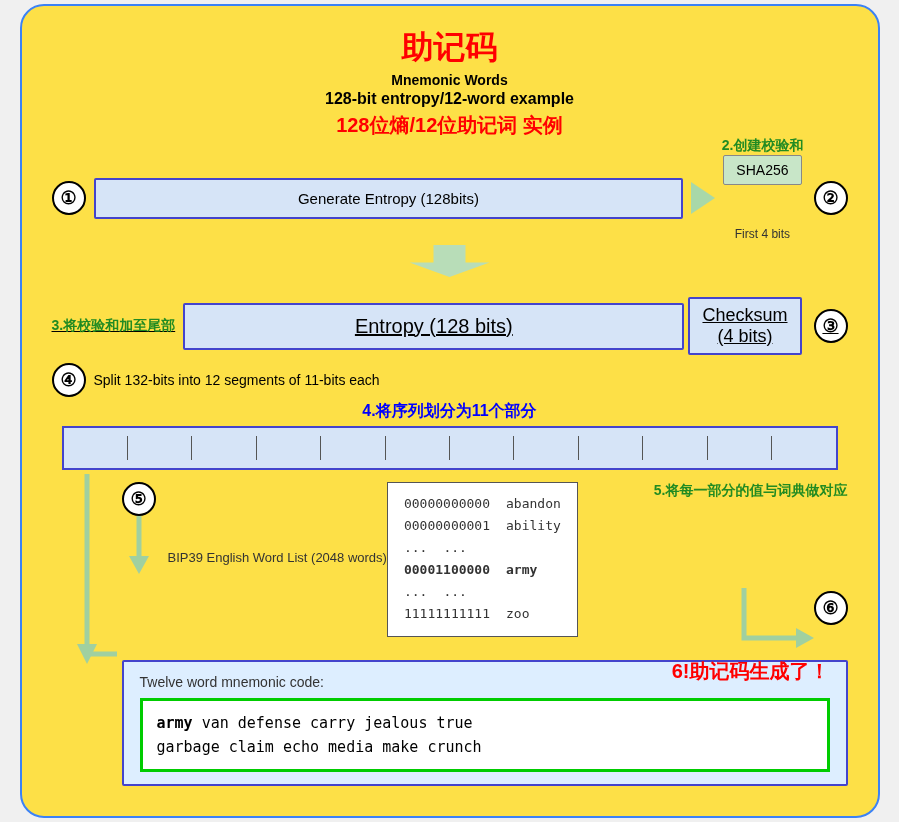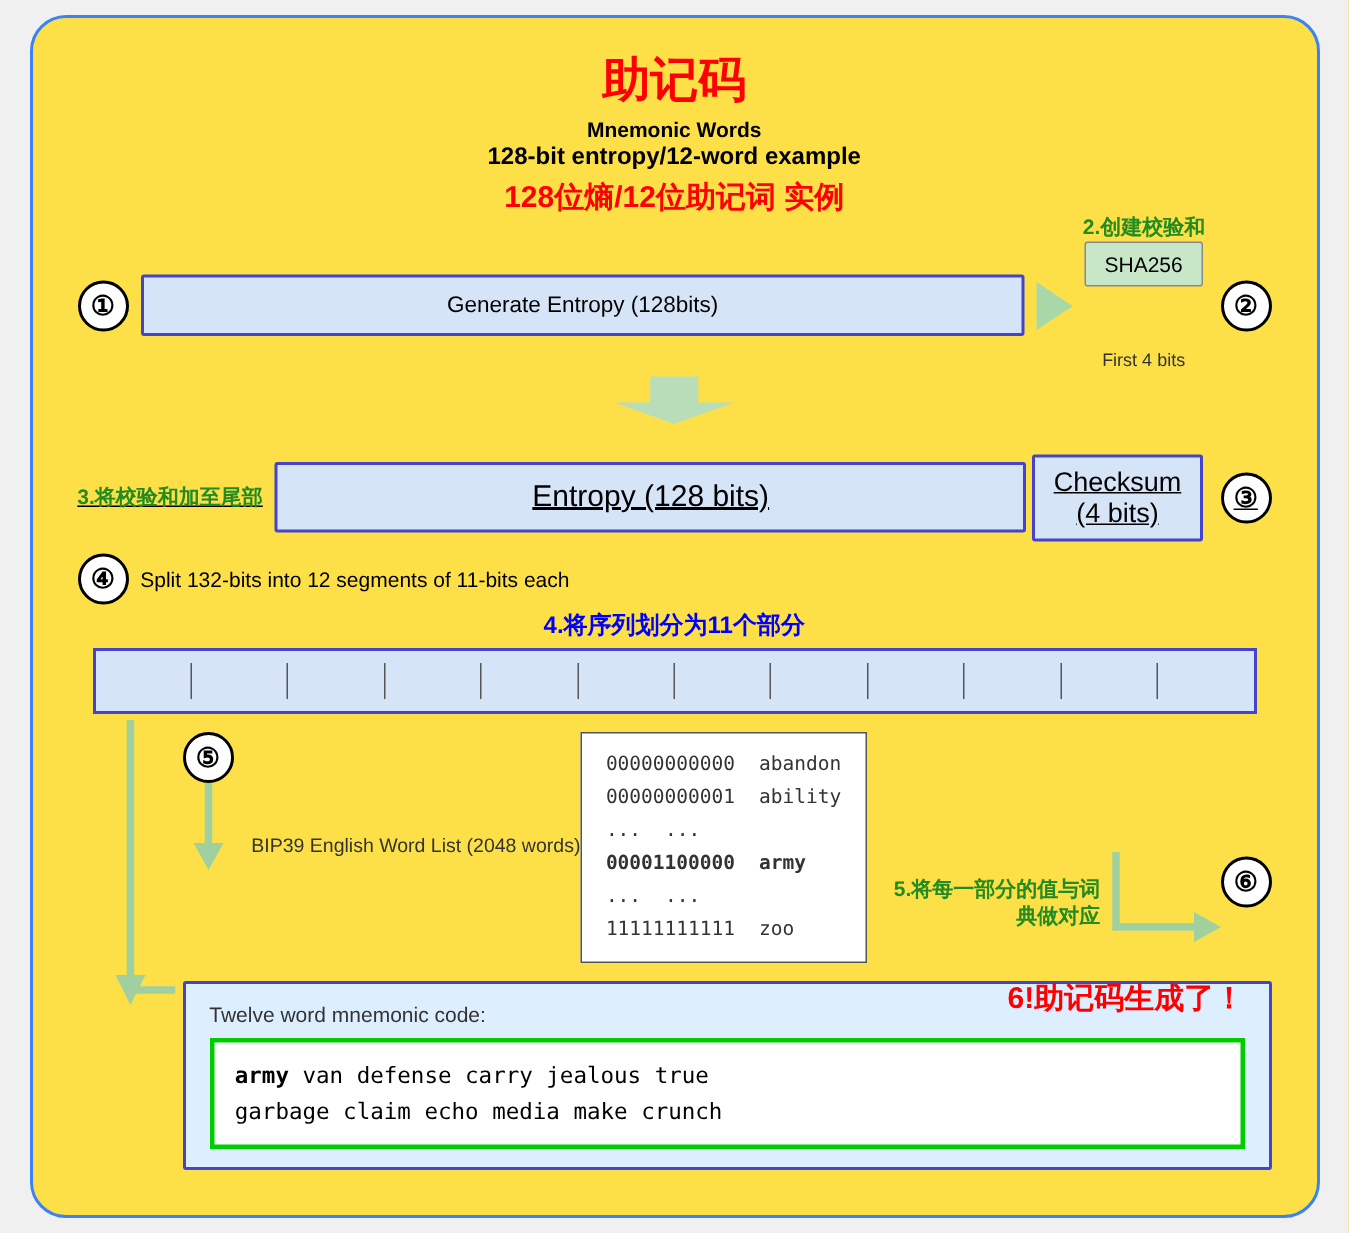--- a/index.html
+++ b/index.html
@@ -398,21 +398,21 @@
               <span class="bip39-nums">...</span>
               <span class="bip39-words">...</span>
             </div>
             <div class="bip39-row">
               <span class="bip39-nums">11111111111</span>
               <span class="bip39-words">zoo</span>
             </div>
           </div>
         </div>
 
-        <div style="display:flex; flex-direction:row; align-items:flex-end; flex:1;">
+        <div style="display:flex; flex-direction:column; align-items:flex-end; flex:1;">
           <div style="color:#228B22; font-size:14px; font-weight:bold; margin-bottom:8px; text-align:right;">5.将每一部分的值与词典做对应</div>
 
           <div style="display:flex; align-items:center; margin-top: 60px;">
             <svg width="80" height="80" viewBox="0 0 80 80">
               <path d="M 10 20 L 10 70 L 70 70" stroke="#a0d0a0" stroke-width="5" fill="none"></path>
               <polygon points="62,60 80,70 62,80" fill="#a0d0a0"></polygon>
             </svg>
             <div class="circle-num">
               <span>⑥</span>
             </div>

